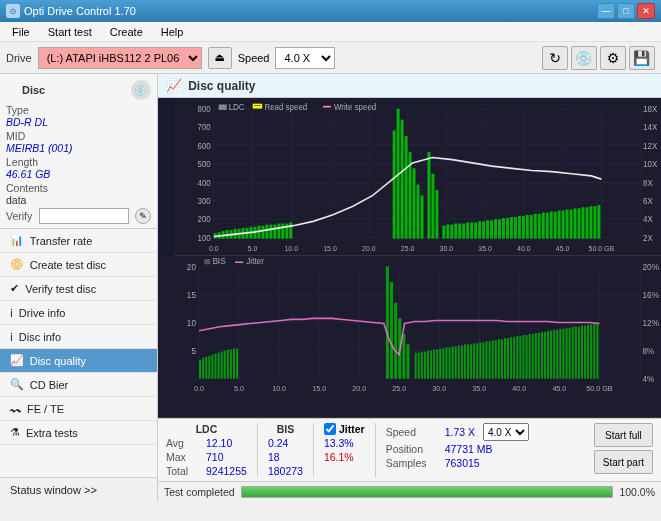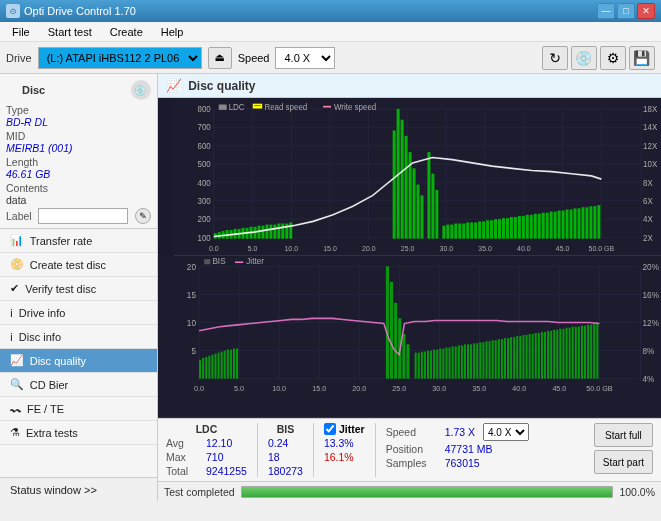--- a/index.html
+++ b/index.html
@@ -40,21 +40,21 @@
       height: 32px;
       display: flex;
       align-items: center;
       padding: 0 6px;
       border-bottom: 1px solid #ccc;
       gap: 6px;
     }
     .drive-label { font-size: 11px; color: #333; }
     .drive-select {
       height: 22px;
-      background: #0ea5e9;
+      background: #fca5a5;
       border: 1px solid #aaa;
       font-size: 11px;
       padding: 0 4px;
       min-width: 160px;
     }
     .eject-btn { width: 24px; height: 22px; background: #e8e8e8; border: 1px solid #aaa; display: flex; align-items: center; justify-content: center; cursor: pointer; border-radius: 2px; }
     .speed-label { font-size: 11px; }
     .speed-select { height: 22px; background: white; border: 1px solid #aaa; font-size: 11px; padding: 0 4px; min-width: 60px; }
     .toolbar-icons { display: flex; gap: 3px; margin-left: auto; }
     .toolbar-icon-btn { width: 26px; height: 24px; background: #e8e8e8; border: 1px solid #aaa; border-radius: 2px; display: flex; align-items: center; justify-content: center; cursor: pointer; font-size: 14px; }
@@ -277,21 +277,21 @@
       </div>
       <div class="disc-row">
         <span class="disc-key">Length</span>
         <span class="disc-val">46.61 GB</span>
       </div>
       <div class="disc-row">
         <span class="disc-key">Contents</span>
         <span class="disc-val-black">data</span>
       </div>
       <div class="label-row">
-        <span class="disc-key">Label</span>
+        <span class="disc-key">Verify</span>
         <input class="label-input" type="text" value="" style="">
         <div style="width:16px;height:16px;background:#e8e8e8;border:1px solid #aaa;border-radius:50%;display:flex;align-items:center;justify-content:center;font-size:9px;cursor:pointer;">✎</div>
       </div>
     </div>
 
     <div class="nav-list">
       <div class="nav-item">
         <span>📊</span>
         <span>Transfer rate</span>
       </div>

